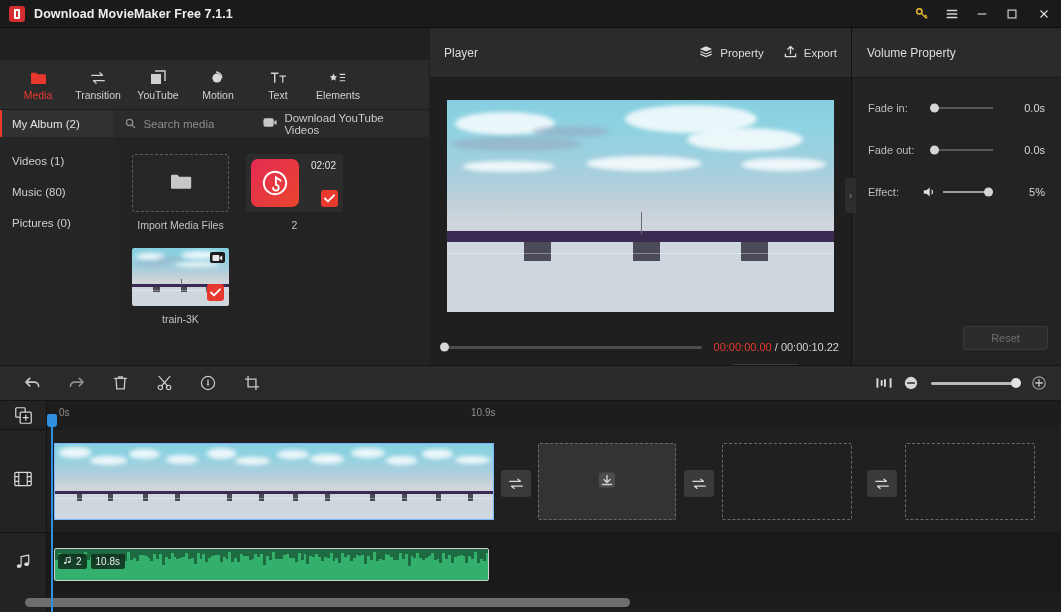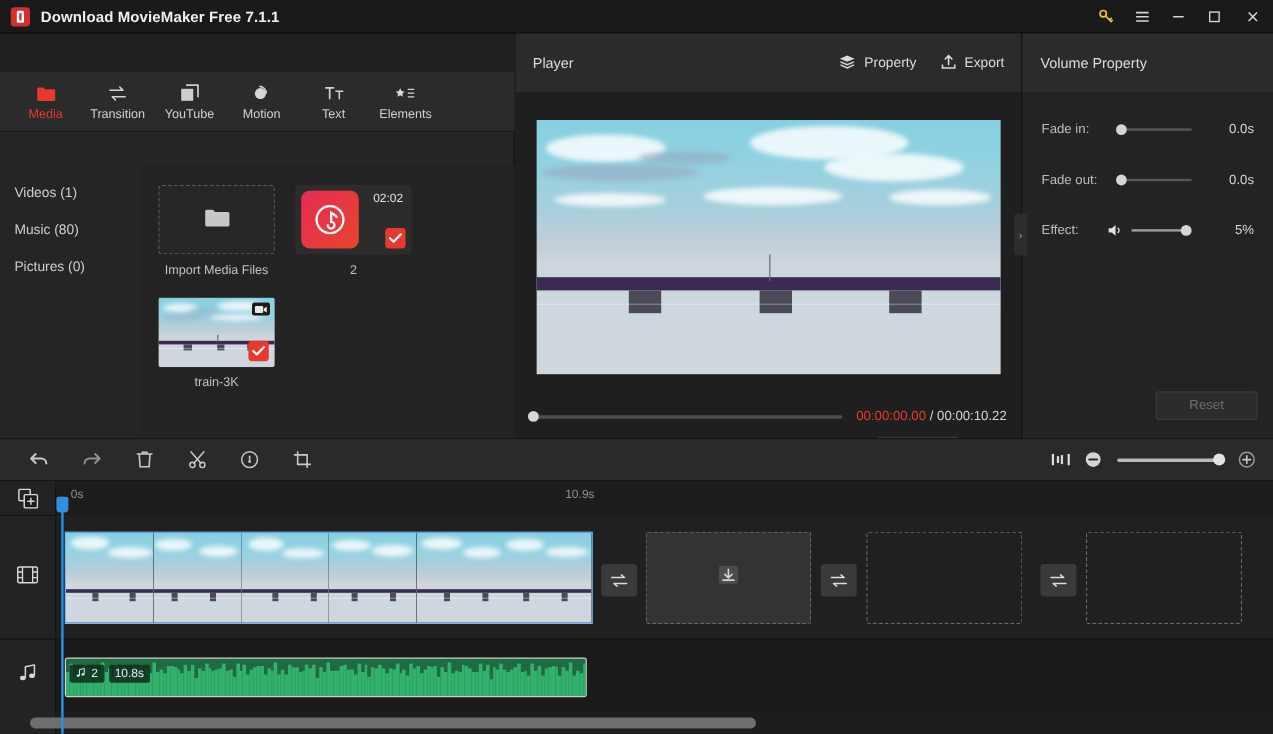--- a/index.html
+++ b/index.html
@@ -423,20 +423,43 @@
         <div class="r-ico">
           <svg width="18" height="14" viewBox="0 0 20 14">
               <path d="M5 2l1.3 2.7L9 5.2 7 7.1l.5 2.8L5 8.6 2.5 9.9 3 7.1 1 5.2l2.7-.5z" fill="#d8d8d8"></path>
               <path d="M12 3h6M12 6.5h6M12 10h6" stroke="#d4d4d4" stroke-width="1.2"></path>
             </svg>
         </div>
         <div class="r-lbl">Elements</div>
       </div>
     </div>
 
+    <div class="subbar">
+      <div class="tab-myalbum">
+        <span>My Album (2)</span>
+      </div>
+      <div class="search-wrap">
+        <span>
+          <svg width="11" height="11" viewBox="0 0 12 12">
+              <circle cx="5" cy="5" r="3.4" fill="none" stroke="#8d8d8d" stroke-width="1.4"></circle>
+              <path d="M7.6 7.6L11 11" stroke="#8d8d8d" stroke-width="1.4"></path>
+            </svg>
+        </span>
+        <input class="search-input" type="text" placeholder="Search media" style="">
+      </div>
+      <div class="yt-dl">
+        <span>
+          <svg width="14" height="11" viewBox="0 0 15 11">
+              <rect x="0.5" y="1" width="11" height="9" rx="2" fill="#c9c9c9"></rect>
+              <path d="M12 4.5l2.5-1.6v5.2L12 6.5z" fill="#c9c9c9"></path>
+            </svg>
+        </span>
+        <span>Download YouTube Videos</span>
+      </div>
+    </div>
 
     <div class="sidelist">
       <div class="side-item">
         <span>Videos (1)</span>
       </div>
       <div class="side-item">
         <span>Music (80)</span>
       </div>
       <div class="side-item">
         <span>Pictures (0)</span>

